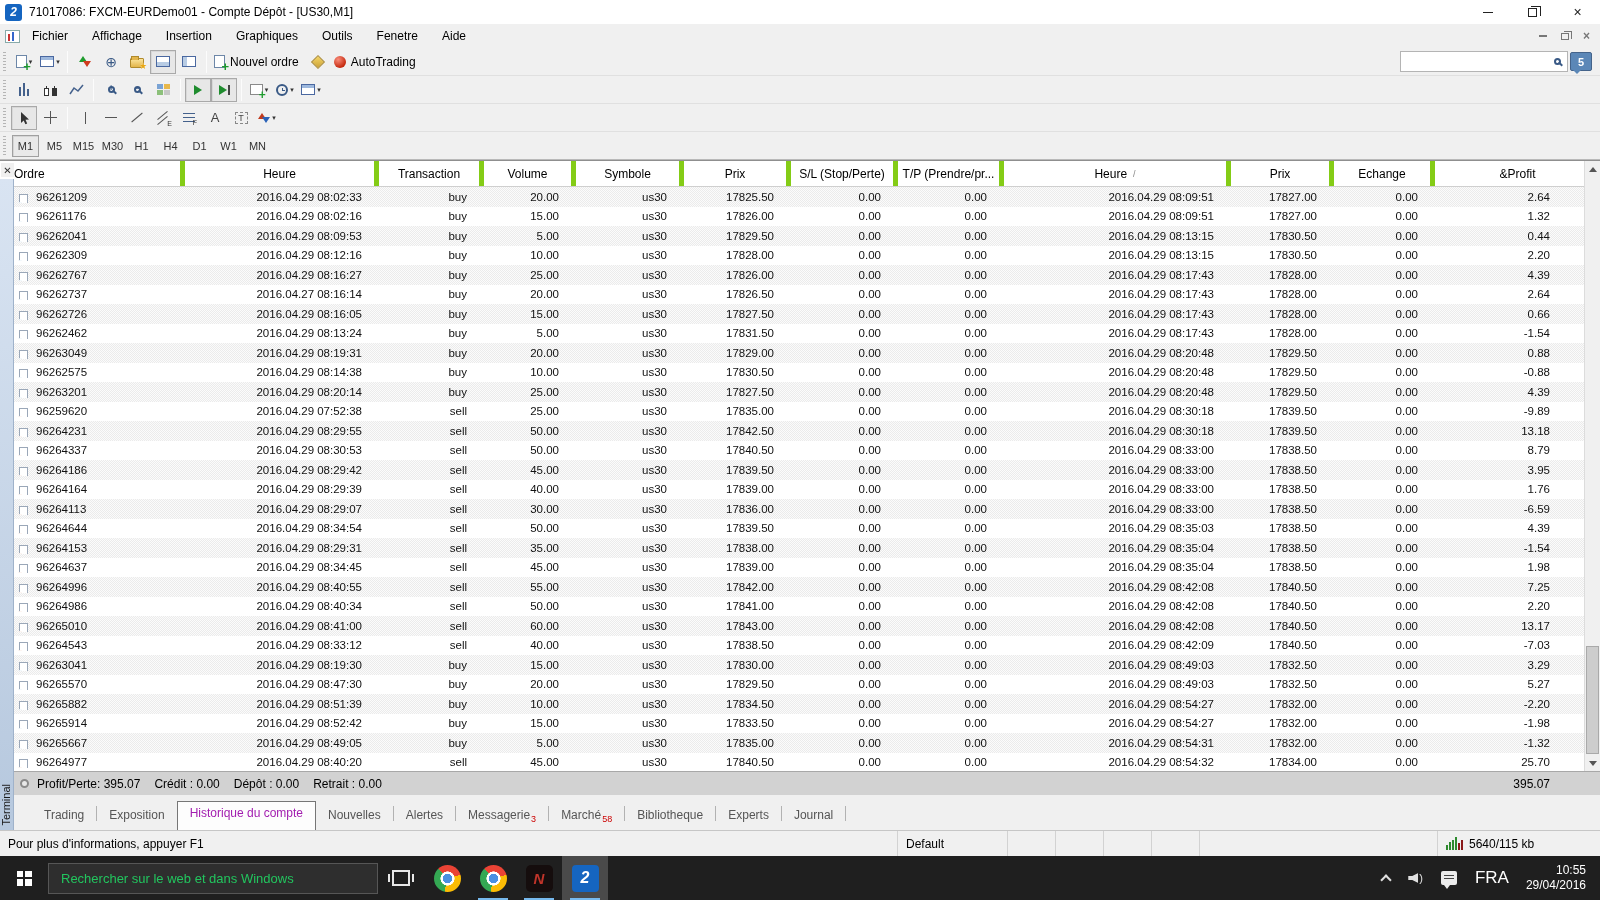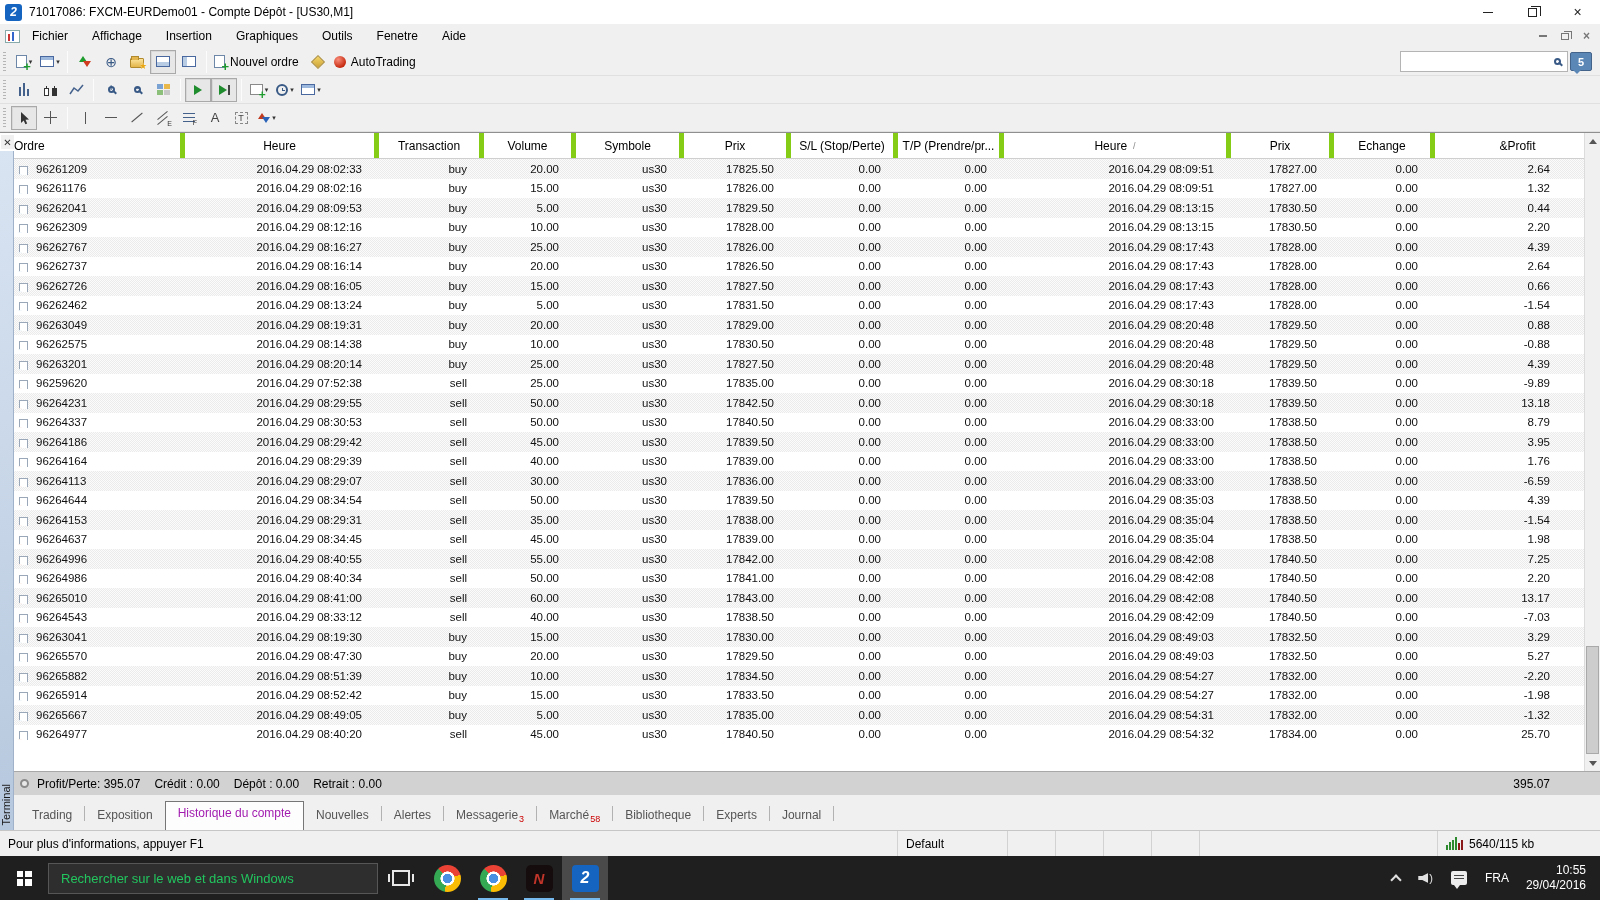--- a/index.html
+++ b/index.html
@@ -137,21 +137,21 @@
   .sarrow.up { top:0; } .sarrow.dn { bottom:0; }
   .tri-s-up { width:0; height:0; border-left:4px solid transparent; border-right:4px solid transparent; border-bottom:5px solid #555; }
   .tri-s-dn { width:0; height:0; border-left:4px solid transparent; border-right:4px solid transparent; border-top:5px solid #555; }
   .sthumb { position:absolute; left:1px; width:13px; height:108px; bottom:17px; background:#cdcdcd; border:1px solid #a9a9a9; }
 
   .t-summary { height:24px; background:#d2d2d2; border-top:1px solid #a8a8a8; display:flex; align-items:center; font-size:12px; font-weight:normal; color:#000; flex:0 0 auto; }
   .sum-ic { width:9px; height:9px; border-radius:50%; border:2px solid #8a8a8a; background:#e8e8e8; margin:0 8px 0 6px; }
   .t-summary .seg { margin-right:14px; white-space:nowrap; }
   .t-summary .total { margin-left:auto; padding-right:50px; }
 
-  .t-tabs { height:35px; background:#f0f0f0; display:flex; align-items:flex-end; padding-left:6px; flex:0 0 auto; }
+  .t-tabs { height:35px; background:#f0f0f0; display:flex; align-items:flex-end; padding-left:18px; flex:0 0 auto; }
   .ttab { font-size:12px; color:#555; padding:4px 12px 8px 12px; white-space:nowrap; position:relative; }
   .ttab.active { background:#fdfdfd; border:1px solid #767676; border-bottom:none; color:#a21caf; padding-bottom:10px; margin-bottom:0; }
   .ttab .badge { color:#c00; font-size:9px; position:relative; top:3px; margin-left:1px; }
   .tabsep { width:1px; height:15px; background:#b2b2b2; margin-bottom:9px; }
 
   
   .statusbar { height:26px; background:#f0f0f0; border-top:1px solid #c6c6c6; display:flex; align-items:center; font-size:12px; color:#000; flex:0 0 auto; }
   .scell { height:100%; display:flex; align-items:center; border-left:1px solid #d2d2d2; padding:0 8px; }
   .scell.help { border-left:none; flex:0 0 897px; }
   .scell.profile { flex:0 0 110px; }
@@ -184,21 +184,21 @@
   .redapp { width:27px; height:27px; border-radius:5px; background:#150d0d; color:#c0342a; font-weight:bold; font-style:italic; font-size:15px; display:flex; align-items:center; justify-content:center; }
   .mt4app { width:27px; height:27px; border-radius:4px; background:#1565c0; color:#fff; font-weight:bold; font-style:italic; font-size:16px; display:flex; align-items:center; justify-content:center; }
   .tray { margin-left:auto; display:flex; align-items:center; height:100%; }
   .trayitem { padding:0 9px; display:flex; align-items:center; justify-content:center; height:100%; }
   .chevup { width:8px; height:8px; border-top:2px solid #e0e0e0; border-left:2px solid #e0e0e0; transform:rotate(45deg); margin-top:4px; }
   .speaker { width:10px; height:10px; background:#e0e0e0; clip-path:polygon(0 30%,40% 30%,100% 0,100% 100%,40% 70%,0 70%); }
   .spk-wave { color:#e0e0e0; font-size:11px; margin-left:1px; }
   .notif { width:16px; height:14px; background:#ececec; border-radius:2px; position:relative; }
   .notif::after { content:''; position:absolute; left:3px; bottom:-4px; border-left:3px solid transparent; border-right:3px solid transparent; border-top:4px solid #ececec; }
   .notif i { position:absolute; left:3px; top:4px; width:10px; height:1px; background:#444; box-shadow:0 3px 0 #444; }
-  .lang { color:#fff; font-size:12px; }
+  .lang { color:#fff; font-size:17px; }
   .clock { color:#fff; font-size:12px; text-align:right; line-height:15px; padding:0 14px 0 8px; }
 </style>
 </head>
 <body>
 
 <div class="screen">
 
   <div class="titlebar">
     <div class="app-logo">2</div>
     <div class="titletext">71017086: FXCM-EURDemo01 - Compte Dépôt - [US30,M1]</div>
@@ -403,20 +403,32 @@
     </div>
     <div class="tbtn">
       <span class="i-arrows">
           <i></i>
           <i></i>
         </span>
       <span class="caret">▾</span>
     </div>
   </div>
 
+  <div class="tfbar">
+    <span class="grip"></span>
+    <div class="tfbtn active">M1</div>
+    <div class="tfbtn">M5</div>
+    <div class="tfbtn">M15</div>
+    <div class="tfbtn">M30</div>
+    <div class="tfbtn">H1</div>
+    <div class="tfbtn">H4</div>
+    <div class="tfbtn">D1</div>
+    <div class="tfbtn">W1</div>
+    <div class="tfbtn">MN</div>
+  </div>
 
   <div class="terminal">
     <div class="t-close">✕</div>
     <div class="t-strip"></div>
     <div class="t-vlabel">Terminal</div>
 
     <div class="t-main">
       <div class="t-header grid">
         <div class="th first">Ordre</div>
         <div class="th">Heure</div>
@@ -513,21 +525,21 @@
             <div class="hcell c7">0.00</div>
             <div class="hcell c8">2016.04.29 08:17:43</div>
             <div class="hcell c9">17828.00</div>
             <div class="hcell c10">0.00</div>
             <div class="hcell c11">4.39</div>
           </div>
           <div class="hrow grid buy">
             <div class="hcell c0"><span class="doc-icon">
                 <span class="dot"></span>
               </span><span>96262737</span></div>
-            <div class="hcell c1">2016.04.29 08:16:14</div>
+            <div class="hcell c1">2016.04.27 08:16:14</div>
             <div class="hcell c2">buy</div>
             <div class="hcell c3">20.00</div>
             <div class="hcell c4">us30</div>
             <div class="hcell c5">17826.50</div>
             <div class="hcell c6">0.00</div>
             <div class="hcell c7">0.00</div>
             <div class="hcell c8">2016.04.29 08:17:43</div>
             <div class="hcell c9">17828.00</div>
             <div class="hcell c10">0.00</div>
             <div class="hcell c11">2.64</div>

